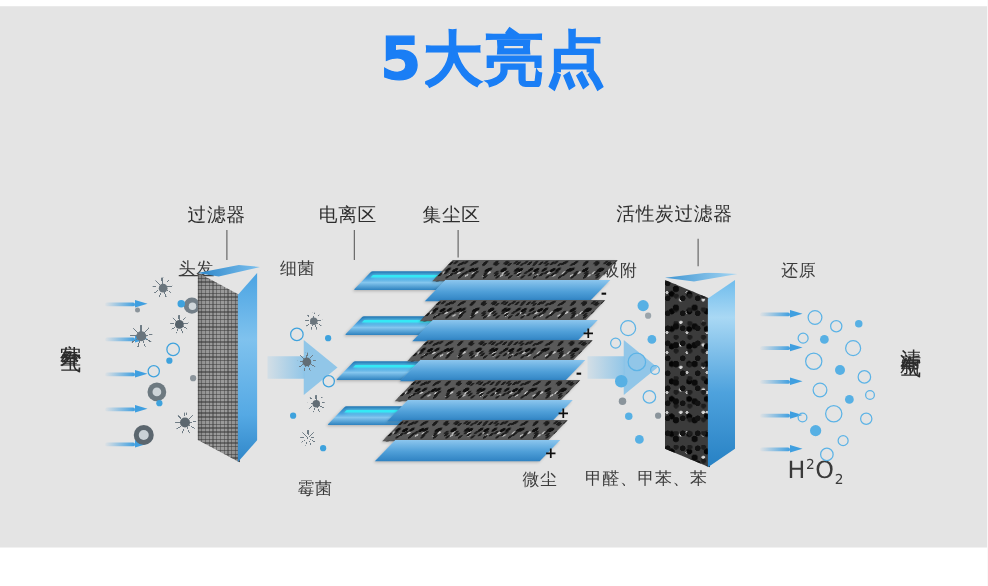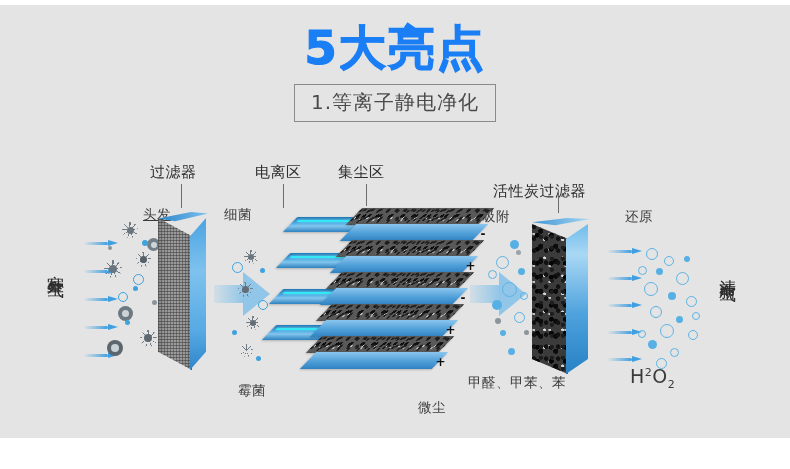--- a/index.html
+++ b/index.html
@@ -294,44 +294,41 @@
   .h2o2 sub { font-size: 11px; }
 </style>
 </head>
 <body>
 
 <div id="stage">
 
   <div class="bg-panel"></div>
 
   <div class="title">5大亮点</div>
-  <div class="subtitle-wrap">
-    <span class="subtitle-box">1.等离子静电净化</span>
-  </div>
 
   <div class="lbl big" style="left:150px; top:163px;">过滤器</div>
   <div class="leader" style="left:181px; top:184px; height:24px;"></div>
 
   <div class="lbl big" style="left:255px; top:163px;">电离区</div>
   <div class="leader" style="left:283px; top:184px; height:24px;"></div>
 
   <div class="lbl big" style="left:338px; top:163px;">集尘区</div>
   <div class="leader" style="left:366px; top:184px; height:22px;"></div>
 
-  <div class="lbl big" style="left:493px; top:182px;text-align:right;">活性炭过滤器</div>
+  <div class="lbl big" style="left:493px; top:162px;text-align:right;">活性炭过滤器</div>
   <div class="leader" style="left:558px; top:191px; height:22px;"></div>
 
   <div class="lbl" style="left:143px; top:206px;text-decoration:underline;">头发</div>
   <div class="lbl" style="left:224px; top:206px;">细菌</div>
   <div class="lbl" style="left:422px; top:206px;">烟雾</div>
   <div class="lbl" style="left:482px; top:208px;">吸附</div>
   <div class="lbl" style="left:625px; top:208px;">还原</div>
 
   <div class="lbl" style="left:238px; top:372px;margin-top:10px;">霉菌</div>
-  <div class="lbl" style="left:418px; top:375px;margin-top:24px;">微尘</div>
+  <div class="lbl" style="left:418px; top:375px;">微尘</div>
   <div class="lbl" style="left:468px; top:374px;">甲醛、甲苯、苯</div>
 
   <div class="h2o2" style="left:630px; top:365px;">
     <span>H</span><sup>2</sup><span>O</span><sub>2</sub>
   </div>
 
   <div class="vlabel" style="left:46px; top:262px;">室外空气</div>
   <div class="vlabel" style="left:718px; top:266px;">清新空气</div>
 
   <div class="flowarrow" style="left:84px; top:240px;">

